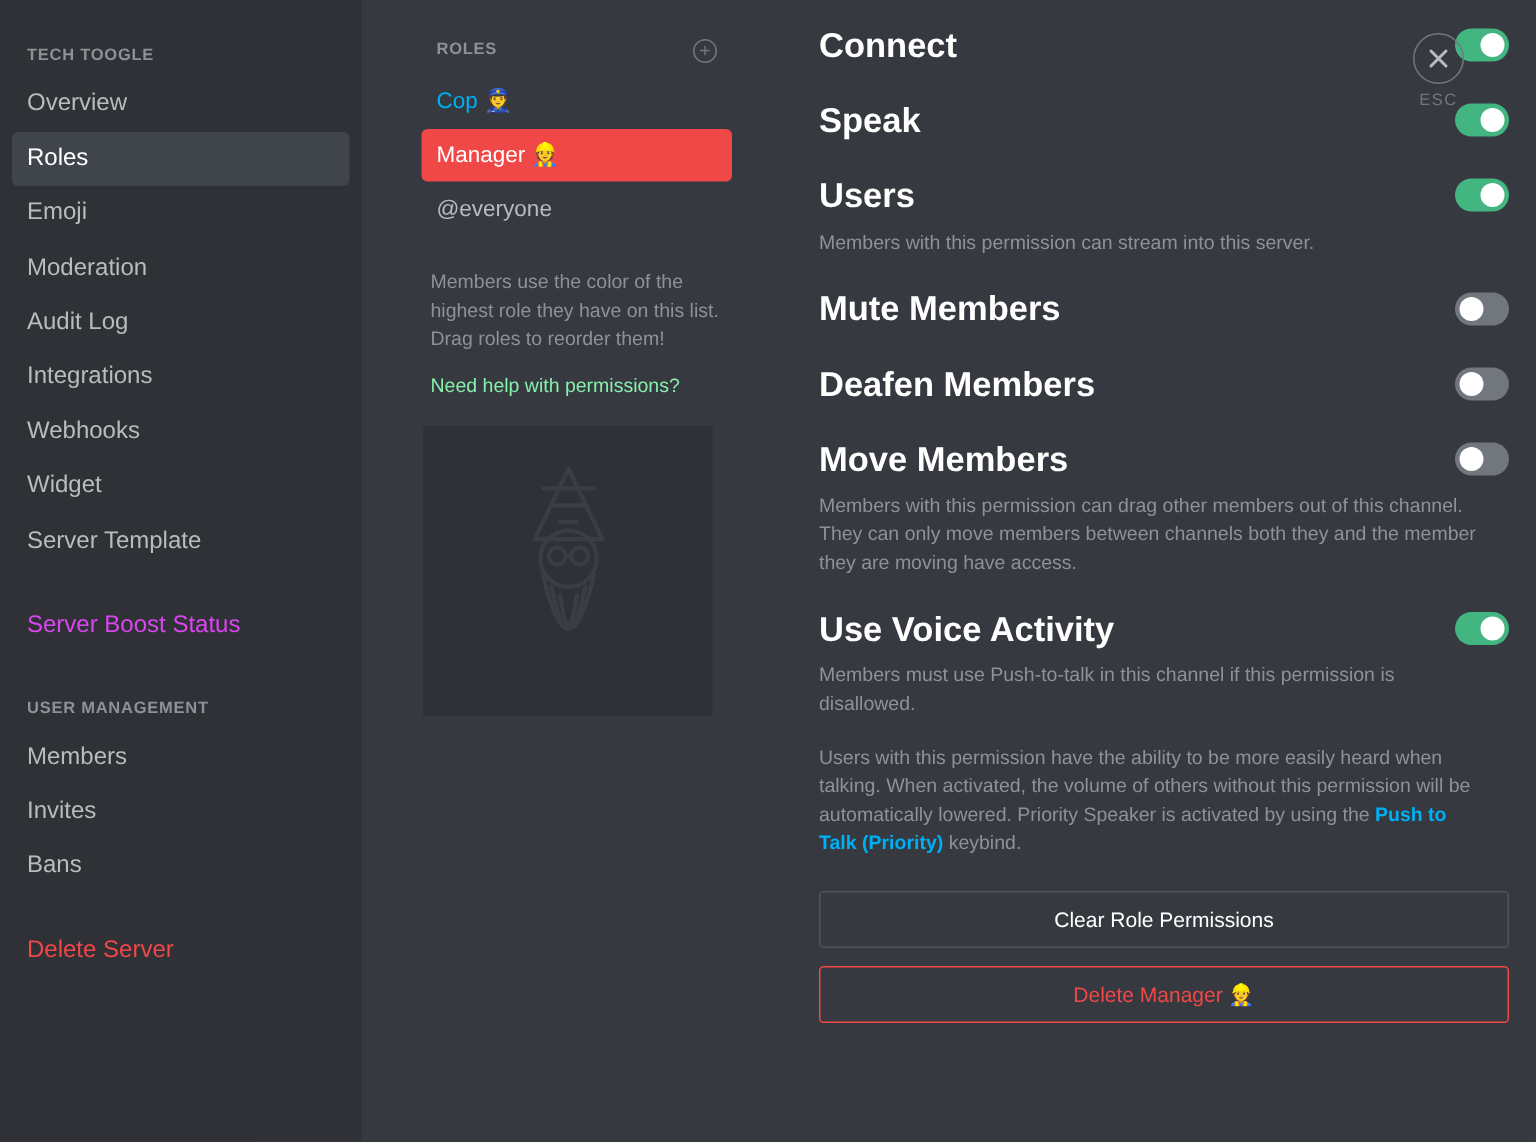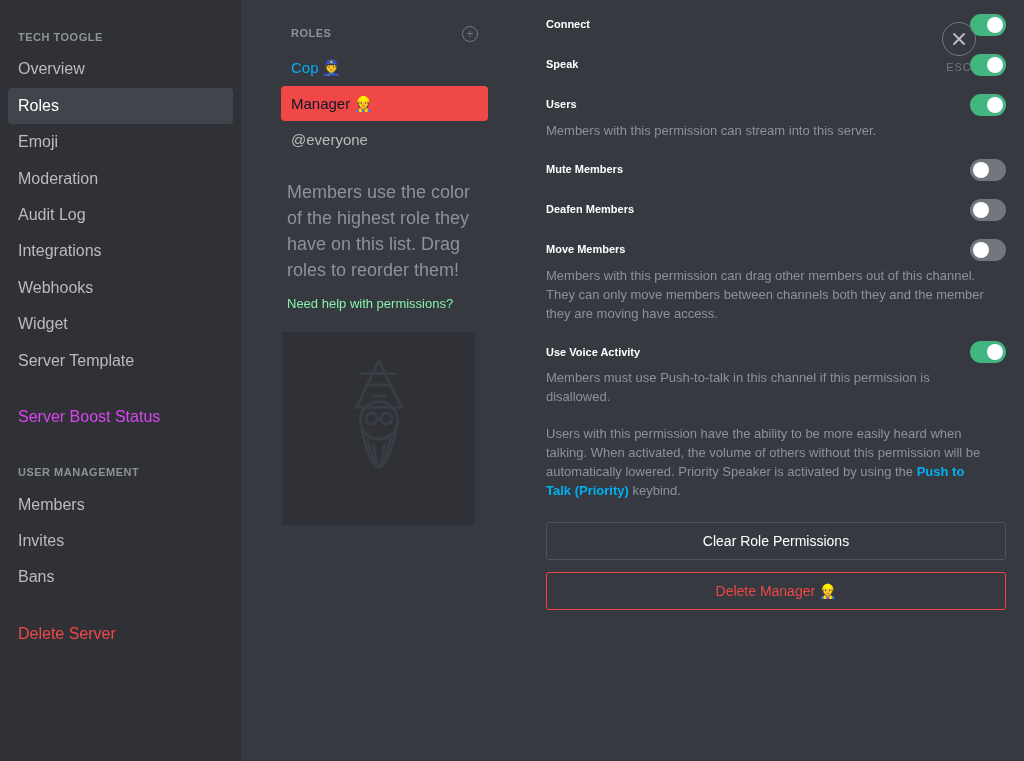--- a/index.html
+++ b/index.html
@@ -87,26 +87,26 @@
     border-radius: 4px;
     cursor: pointer;
     font-size: 15px;
     display: flex;
     align-items: center;
     gap: 6px;
   }
   .role-item.cop { color: #00b0f4; }
   .role-item.manager {
     background: #f04747;
-    color: #0f172a;
+    color: #ffffff;
     margin: 1px 0;
   }
   .role-item.everyone { color: #b9bbbe; }
   .roles-note {
-    font-size: 18px;
+    font-size: 13px;
     color: #8e9297;
     padding: 0 6px;
     margin-top: 22px;
     line-height: 1.45;
   }
   .roles-help {
     color: #86efac;
     font-size: 13px;
     padding: 0 6px;
     margin-top: 12px;
@@ -135,21 +135,21 @@
     margin-bottom: 18px;
   }
   .perm-row {
     display: flex;
     justify-content: space-between;
     align-items: center;
   }
   .perm-title {
     color: #ffffff;
     font-weight: 600;
-    font-size: 11px;
+    font-size: 23px;
   }
   .perm-desc {
     font-size: 13px;
     color: #8e9297;
     margin-top: 6px;
     padding-right: 20px;
     line-height: 1.45;
   }
   .perm-desc .link { color: #00b0f4; font-weight: 600; }
   .toggle {

